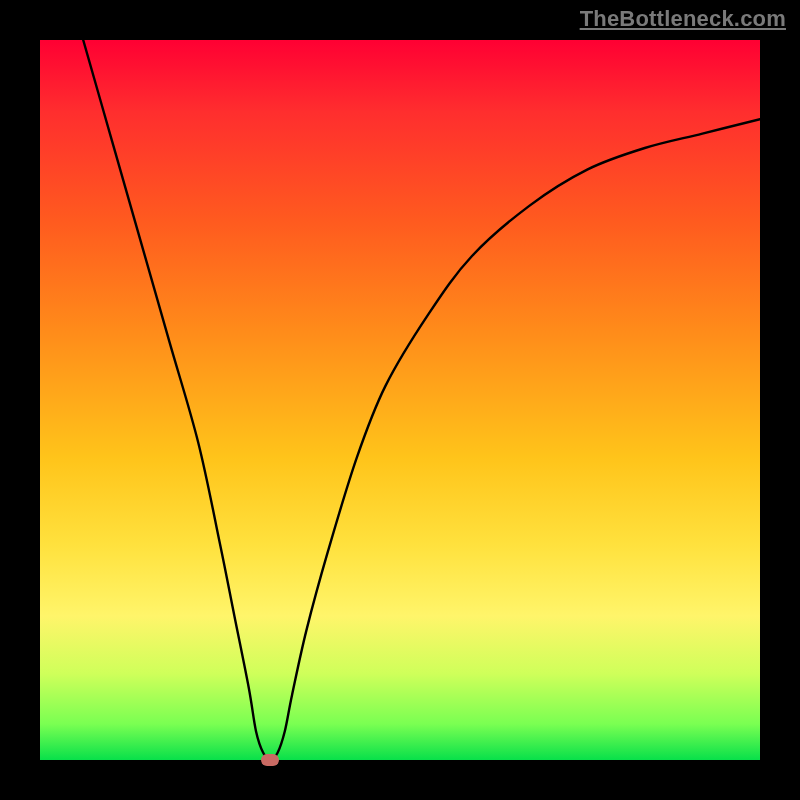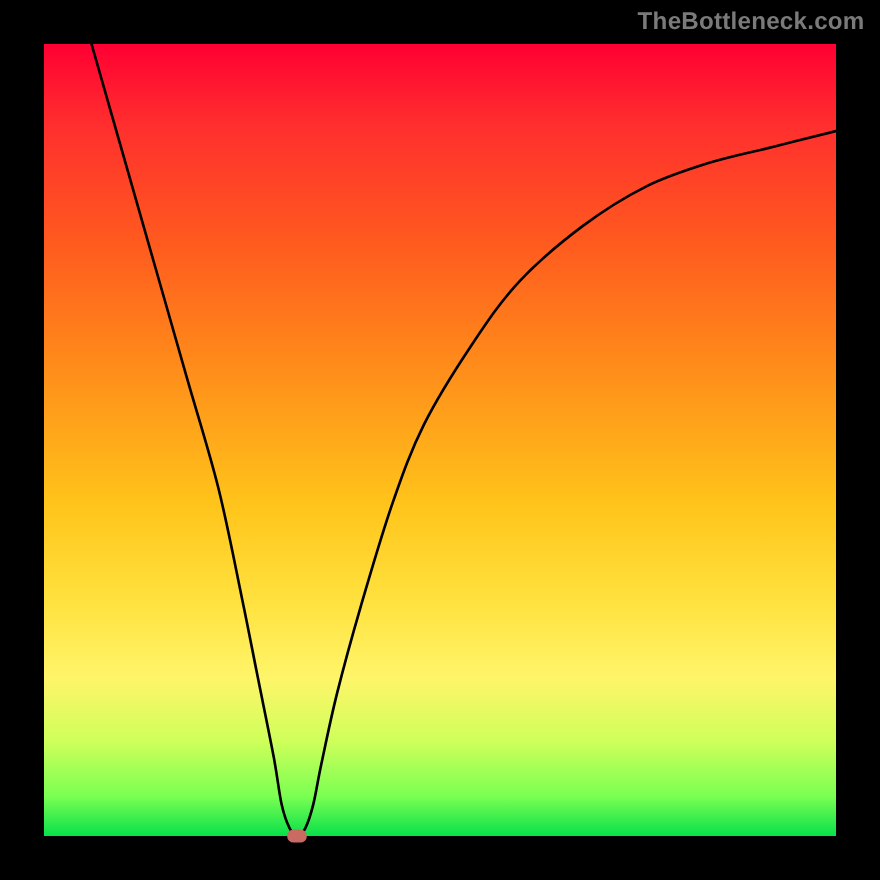--- a/index.html
+++ b/index.html
@@ -38,20 +38,21 @@
   }
   .watermark {
     position: absolute;
     top: 6px;
     right: 14px;
     color: #7a7a7a;
     font-size: 22px;
     font-weight: 600;
     letter-spacing: 0.2px;
     user-select: none;
+    text-decoration: underline;
   }
   svg.curve {
     position: absolute;
     inset: 0;
     width: 720px;
     height: 720px;
   }
   .marker {
     position: absolute;
     width: 18px;

